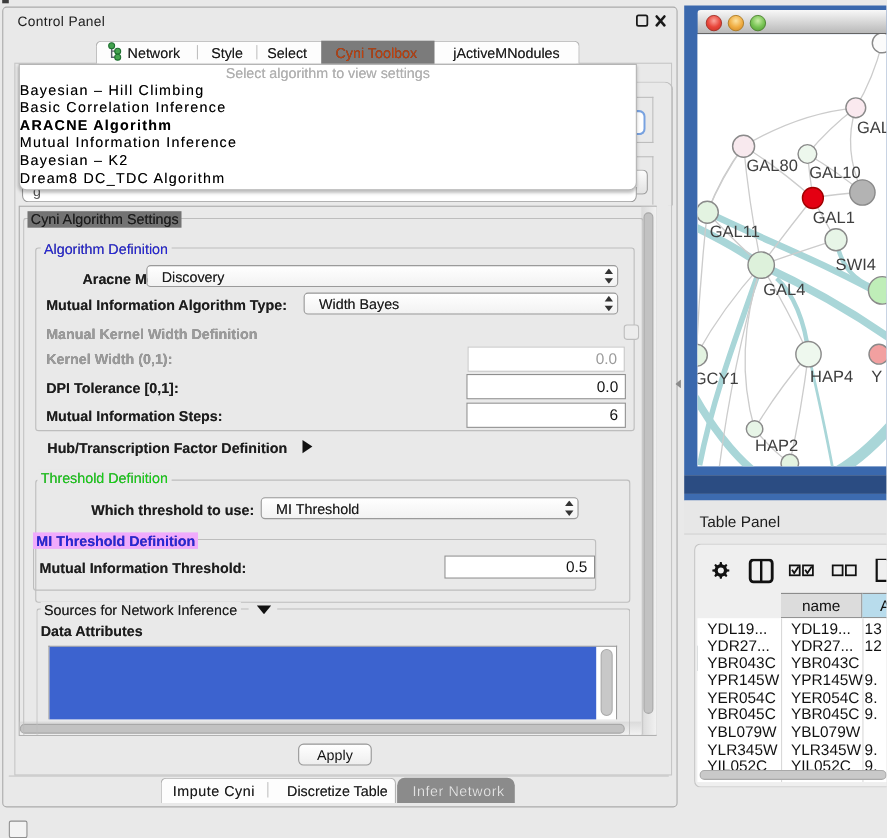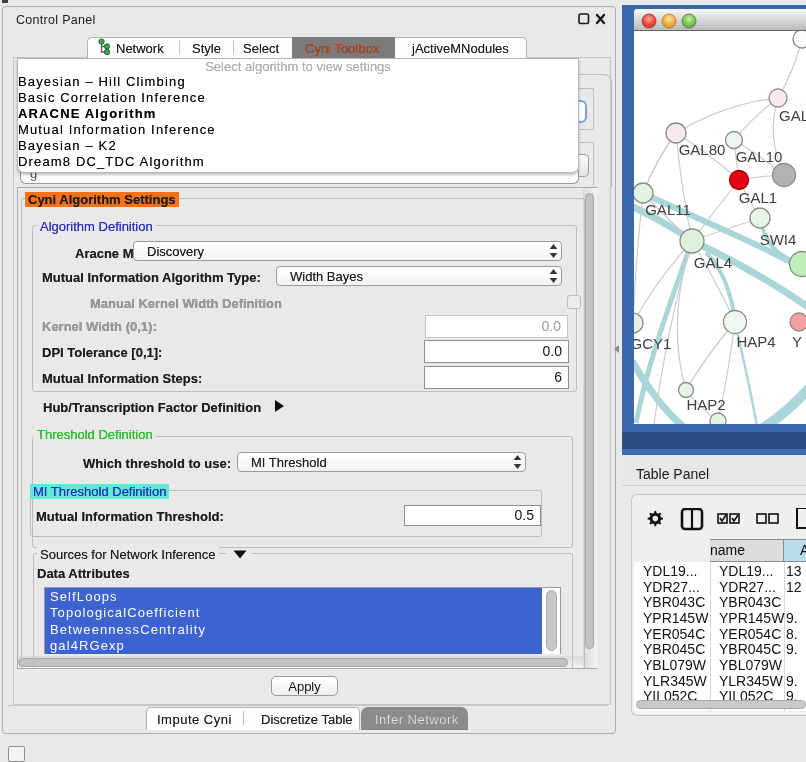--- a/index.html
+++ b/index.html
@@ -56,42 +56,42 @@
 
   <div class="abs" style="left:17px;top:187px;width:580px;height:482px;border:1px solid #ababab;background:#e9e9e9;"></div>
 
   <div class="abs" style="left:583px;top:188px;width:14px;height:480px;background:linear-gradient(to right,#dadada,#f2f2f2);"></div>
   <div class="abs" style="left:585px;top:193px;width:9px;height:456px;background:#c2c2c2;border:1px solid #a8a8a8;border-radius:5px;"></div>
 
   <div class="abs" style="left:18px;top:656px;width:565px;height:12px;background:linear-gradient(#dadada,#f2f2f2);"></div>
   <div class="abs" style="left:18px;top:658px;width:550px;height:9px;background:#c2c2c2;border:1px solid #a8a8a8;border-radius:5px;"></div>
 
   <div class="abs" style="left:21px;top:198px;width:564px;height:470px;border:1px solid #bdbdbd;border-bottom:none;border-radius:3px 3px 0 0;"></div>
-  <div class="abs lbl" style="left:25px;top:192px;background:#f97316;padding:0 3px;font-weight:bold;">Cyni Algorithm Settings</div>
+  <div class="abs lbl" style="left:25px;top:192px;background:#737373;padding:0 3px;">Cyni Algorithm Settings</div>
 
   <div class="abs gbox" style="left:32px;top:225px;width:545px;height:167px;"></div>
   <div class="abs lbl" style="left:37px;top:219px;background:#e9e9e9;padding:0 3px;color:#2626d8;">Algorithm Definition</div>
 
   <div class="abs lbl b" style="left:42px;top:246px;margin-left:33px;">Aracne Mode:</div>
   <div class="abs combo" style="left:133px;top:241px;width:429px;height:20px;"></div>
   <div class="abs lbl" style="left:147px;top:244px;">Discovery</div>
   <svg class="abs" style="left:549px;top:244px;" width="9" height="14" viewBox="0 0 9 14">
       <path d="M4.5 0 L8.3 5 L0.7 5 Z" fill="#333"></path>
       <path d="M4.5 14 L8.3 9 L0.7 9 Z" fill="#333"></path>
     </svg>
 
   <div class="abs lbl b" style="left:42px;top:270px;">Mutual Information Algorithm Type:</div>
   <div class="abs combo" style="left:276px;top:266px;width:286px;height:20px;"></div>
   <div class="abs lbl" style="left:290px;top:269px;">Width Bayes</div>
   <svg class="abs" style="left:549px;top:269px;" width="9" height="14" viewBox="0 0 9 14">
       <path d="M4.5 0 L8.3 5 L0.7 5 Z" fill="#333"></path>
       <path d="M4.5 14 L8.3 9 L0.7 9 Z" fill="#333"></path>
     </svg>
 
-  <div class="abs lbl b dis" style="left:42px;top:296px;margin-left:48px;">Manual Kernel Width Definition</div>
+  <div class="abs lbl b dis" style="left:42px;top:296px;">Manual Kernel Width Definition</div>
   <div class="abs" style="left:567px;top:295px;width:14px;height:14px;background:#ececec;border:1px solid #bdbdbd;border-radius:3px;"></div>
 
   <div class="abs lbl b dis" style="left:42px;top:319px;">Kernel Width (0,1):</div>
   <div class="abs field" style="left:425px;top:315px;width:143px;height:23px;border-color:#c6c6c6;color:#9b9b9b;line-height:21px;">0.0</div>
 
   <div class="abs lbl b" style="left:42px;top:345px;">DPI Tolerance [0,1]:</div>
   <div class="abs field" style="left:424px;top:340px;width:145px;height:23px;line-height:21px;">0.0</div>
 
   <div class="abs lbl b" style="left:42px;top:371px;">Mutual Information Steps:</div>
   <div class="abs field" style="left:424px;top:366px;width:145px;height:23px;line-height:21px;">6</div>
@@ -106,35 +106,34 @@
 
   <div class="abs lbl b" style="left:83px;top:456px;">Which threshold to use:</div>
   <div class="abs combo" style="left:237px;top:452px;width:289px;height:20px;"></div>
   <div class="abs lbl" style="left:251px;top:455px;">MI Threshold</div>
   <svg class="abs" style="left:513px;top:455px;" width="9" height="14" viewBox="0 0 9 14">
       <path d="M4.5 0 L8.3 5 L0.7 5 Z" fill="#333"></path>
       <path d="M4.5 14 L8.3 9 L0.7 9 Z" fill="#333"></path>
     </svg>
 
   <div class="abs gbox" style="left:30px;top:490px;width:512px;height:47px;"></div>
-  <div class="abs lbl" style="left:30px;top:484px;background:#5eead4;padding:0 3px;color:#2626d8;">MI Threshold Definition</div>
+  <div class="abs lbl" style="left:30px;top:484px;background:#f0abfc;padding:0 3px;color:#2626d8;font-weight:bold;">MI Threshold Definition</div>
   <div class="abs lbl b" style="left:36px;top:509px;">Mutual Information Threshold:</div>
   <div class="abs field" style="left:404px;top:505px;width:137px;height:21px;line-height:19px;">0.5</div>
 
   <div class="abs" style="left:33px;top:553px;width:540px;height:115px;border:1px solid #bdbdbd;border-bottom:none;border-radius:3px 3px 0 0;"></div>
   <div class="abs lbl" style="left:37px;top:547px;background:#e9e9e9;padding:0 3px;">Sources for Network Inference</div>
   <div class="abs" style="left:226px;top:549px;width:26px;height:11px;background:#e9e9e9;"></div>
   <svg class="abs" style="left:233px;top:550px;" width="14" height="9" viewBox="0 0 14 9">
       <path d="M0.5 0.5 L13.5 0.5 L7 8.5 Z" fill="#111"></path>
     </svg>
   <div class="abs lbl b" style="left:37px;top:566px;">Data Attributes</div>
 
   <div class="abs" style="left:44px;top:587px;width:517px;height:67px;background:#fff;border:1px solid #9a9a9a;border-bottom:none;"></div>
   <div class="abs" style="left:45px;top:588px;width:497px;height:66px;background:#3c63cf;"></div>
-  <div class="abs" style="left:45px;top:589px;width:497px;color:#fff;font-size:13px;letter-spacing:1.1px;line-height:16.3px;padding-left:5px;">SelfLoops<br>TopologicalCoefficient<br>BetweennessCentrality<br>gal4RGexp</div>
   <div class="abs" style="left:546px;top:590px;width:11px;height:61px;background:#c8c8c8;border:1px solid #aaa;border-radius:6px;"></div>
 
   <div class="abs" style="left:271px;top:676px;width:67px;height:20px;background:linear-gradient(#ffffff,#eeeeee);border:1px solid #999;border-radius:5px;text-align:center;font-size:13px;color:#111;line-height:19px;">Apply</div>
 
   <div class="abs" style="left:8px;top:705px;width:600px;height:1px;background:#c6c6c6;"></div>
   <div class="abs" style="left:146px;top:707px;width:214px;height:23px;background:#fdfdfd;border:1px solid #b3b3b3;border-bottom:none;border-radius:5px 5px 0 0;"></div>
   <div class="abs" style="left:361px;top:707px;width:107px;height:23px;background:#8b8b8b;border-radius:7px 7px 0 0;"></div>
   <div class="abs" style="left:243px;top:711px;width:1px;height:14px;background:#c0c0c0;"></div>
   <div class="abs lbl" style="left:157px;top:712px;letter-spacing:0.5px;">Impute Cyni</div>
   <div class="abs lbl" style="left:261px;top:712px;">Discretize Table</div>
@@ -262,21 +261,21 @@
       <rect x="85" y="6" width="9" height="9"></rect>
       <path d="M75 10 L77 13 L81 7"></path>
       <path d="M87 10 L89 13 L93 7"></path>
       <rect x="112" y="6" width="9" height="9"></rect>
       <rect x="124" y="6" width="9" height="9"></rect>
       <path d="M152 0 L161 0 L167 6 L167 20 L152 20 Z" stroke-width="2"></path>
     </g>
   </svg>
 
   <div class="abs" style="left:634px;top:539px;width:76px;height:23px;background:#b8dcec;border:1px solid #8c8c8c;font-size:14px;color:#111;text-align:center;line-height:21px;margin-top:48px;">shared...</div>
-  <div class="abs" style="left:710px;top:539px;width:74px;height:23px;background:#dcdcdc;border:1px solid #8c8c8c;border-left:none;font-size:14px;color:#111;text-align:left;line-height:21px;">name</div>
+  <div class="abs" style="left:710px;top:539px;width:74px;height:23px;background:#dcdcdc;border:1px solid #8c8c8c;border-left:none;font-size:14px;color:#111;text-align:center;line-height:21px;">name</div>
   <div class="abs" style="left:784px;top:539px;width:22px;height:23px;background:#b8dcec;border:1px solid #8c8c8c;border-left:none;border-right:none;overflow:hidden;">
       <div style="position:absolute;left:16px;top:2px;font-size:14px;color:#111;">A</div>
     </div>
 
   <div class="abs" style="left:634px;top:562px;width:172px;height:149px;background:#fff;overflow:hidden;font-size:14px;color:#111;">
     <div class="abs" style="left:76px;top:0;width:1px;height:160px;background:#d9d9d9;"></div>
     <div class="abs" style="left:150px;top:0;width:1px;height:160px;background:#d9d9d9;"></div>
     <div class="abs" style="left:9px;top:2px;line-height:15.65px;">YDL19...<br>YDR27...<br>YBR043C<br>YPR145W<br>YER054C<br>YBR045C<br>YBL079W<br>YLR345W<br>YIL052C</div>
     <div class="abs" style="left:85px;top:2px;line-height:15.65px;">YDL19...<br>YDR27...<br>YBR043C<br>YPR145W<br>YER054C<br>YBR045C<br>YBL079W<br>YLR345W<br>YIL052C</div>
     <div class="abs" style="left:152px;top:2px;line-height:15.65px;">13<br>12<br><br>9.<br>8.<br>9.<br><br>9.<br>9.</div>

